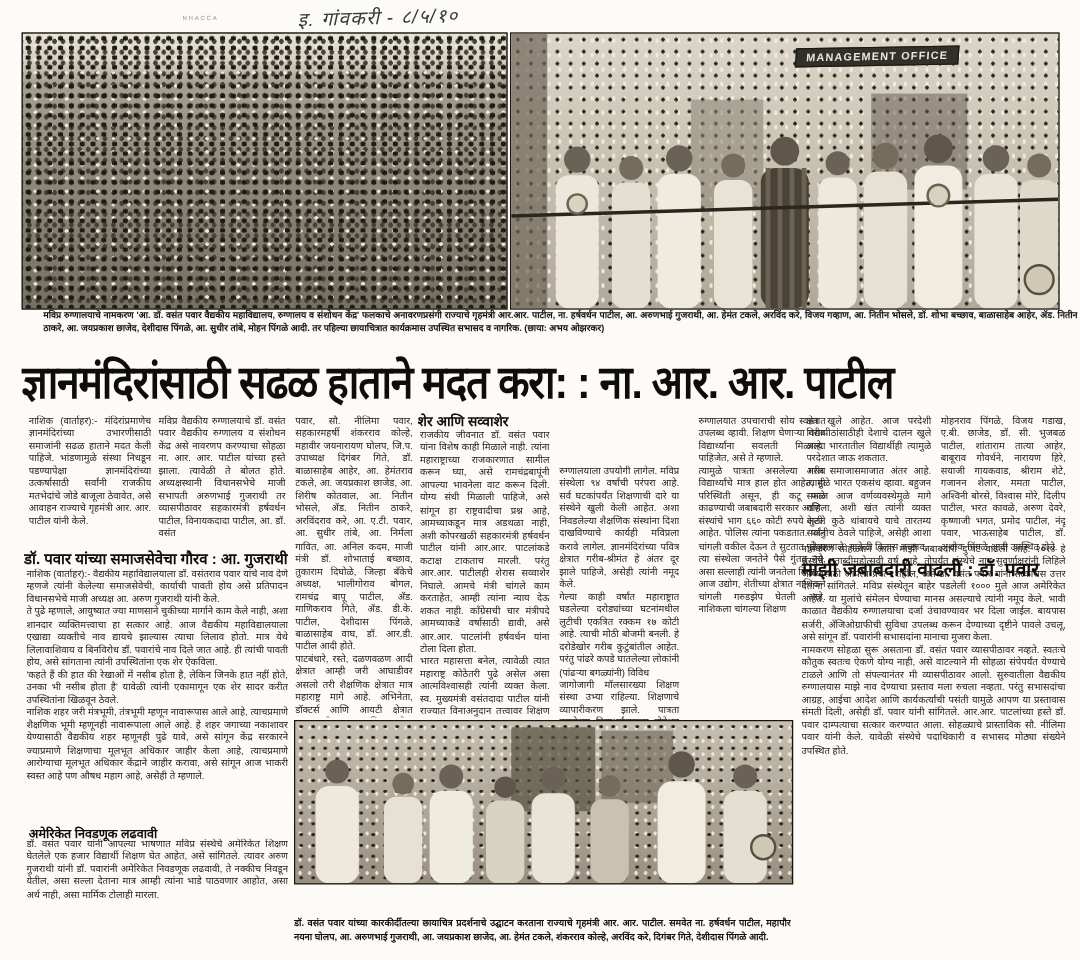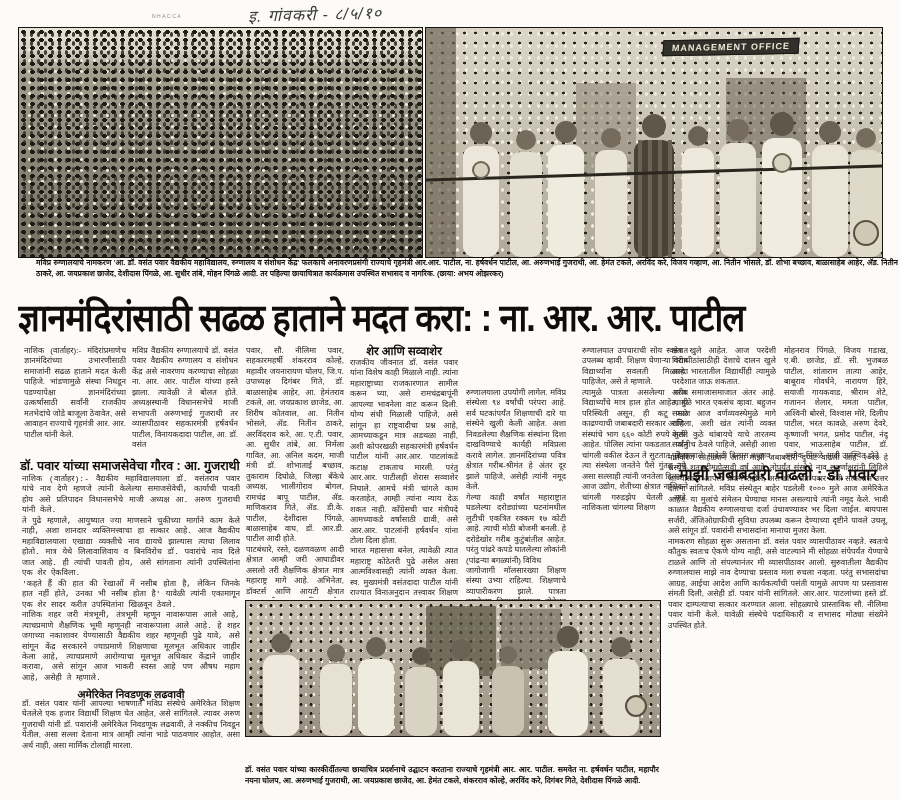--- a/index.html
+++ b/index.html
@@ -75,30 +75,30 @@
     white-space:nowrap;overflow:hidden;
     transform:scaleY(1.12);transform-origin:left top;
     color:#0e0d0b;
   }
   
   .col{
     font-size:8px;line-height:1.31;text-align:justify;
     white-space:pre-line;overflow:hidden;color:#201e1a;
   }
   .subhead{
-    font-weight:bold;text-align:center;color:#0f0e0c;
+    font-weight:bold;text-align:left;color:#0f0e0c;
     white-space:nowrap;overflow:hidden;
   }
   .sh-gaurav{left:20px;top:457px;width:220px;font-size:12.5px;}
   .sh-sher{left:348px;top:343px;width:112px;font-size:11.5px;}
   .sh-jabab{left:668px;top:463px;width:220px;font-size:16px;}
   .sh-amerika{left:24px;top:687px;width:214px;font-size:10.5px;}
   .c1a{left:24px;top:346px;width:102px;height:110px;}
   .c1b{left:132px;top:346px;width:106px;height:110px;}
-  .cgaurav{left:22px;top:474px;width:218px;height:210px;font-family:Liberation Mono, monospace;}
+  .cgaurav{left:22px;top:474px;width:218px;height:210px;}
   .camerika{left:22px;top:699px;width:218px;height:64px;}
   .c2a{left:246px;top:346px;width:98px;height:252px;}
   .c2b{left:350px;top:358px;width:108px;height:240px;}
   .c3a{left:466px;top:346px;width:100px;height:252px;margin-top:42px;}
   .c3b{left:582px;top:346px;width:106px;height:252px;}
   .c4a{left:672px;top:346px;width:104px;height:116px;}
   .c4b{left:784px;top:346px;width:104px;height:116px;}
   .cjabab{left:668px;top:453px;width:220px;height:316px;}
 </style>
 </head>

